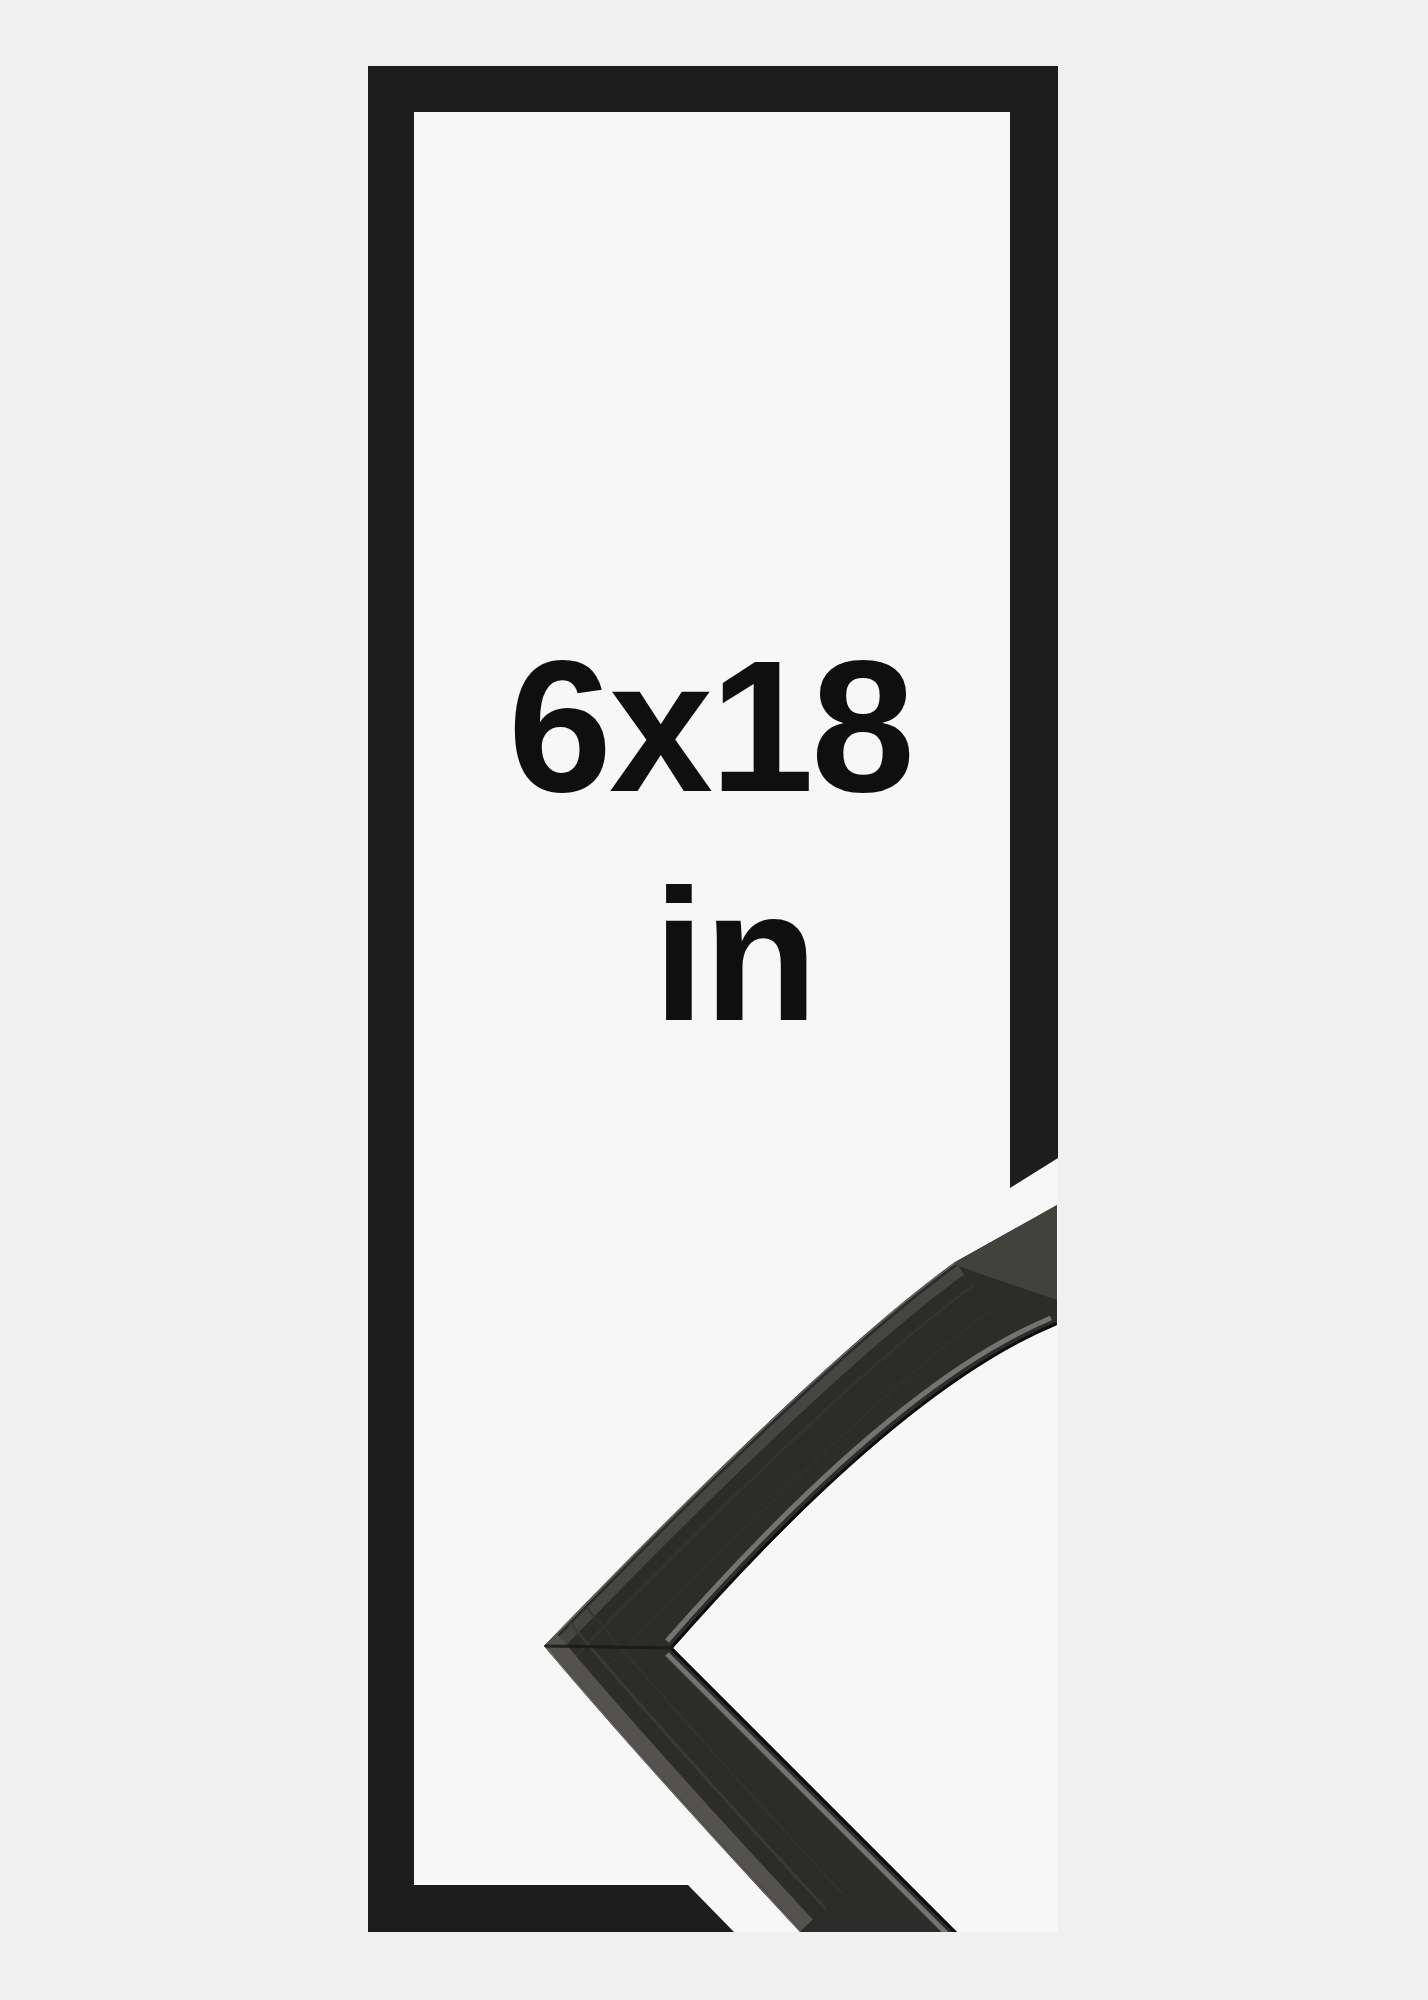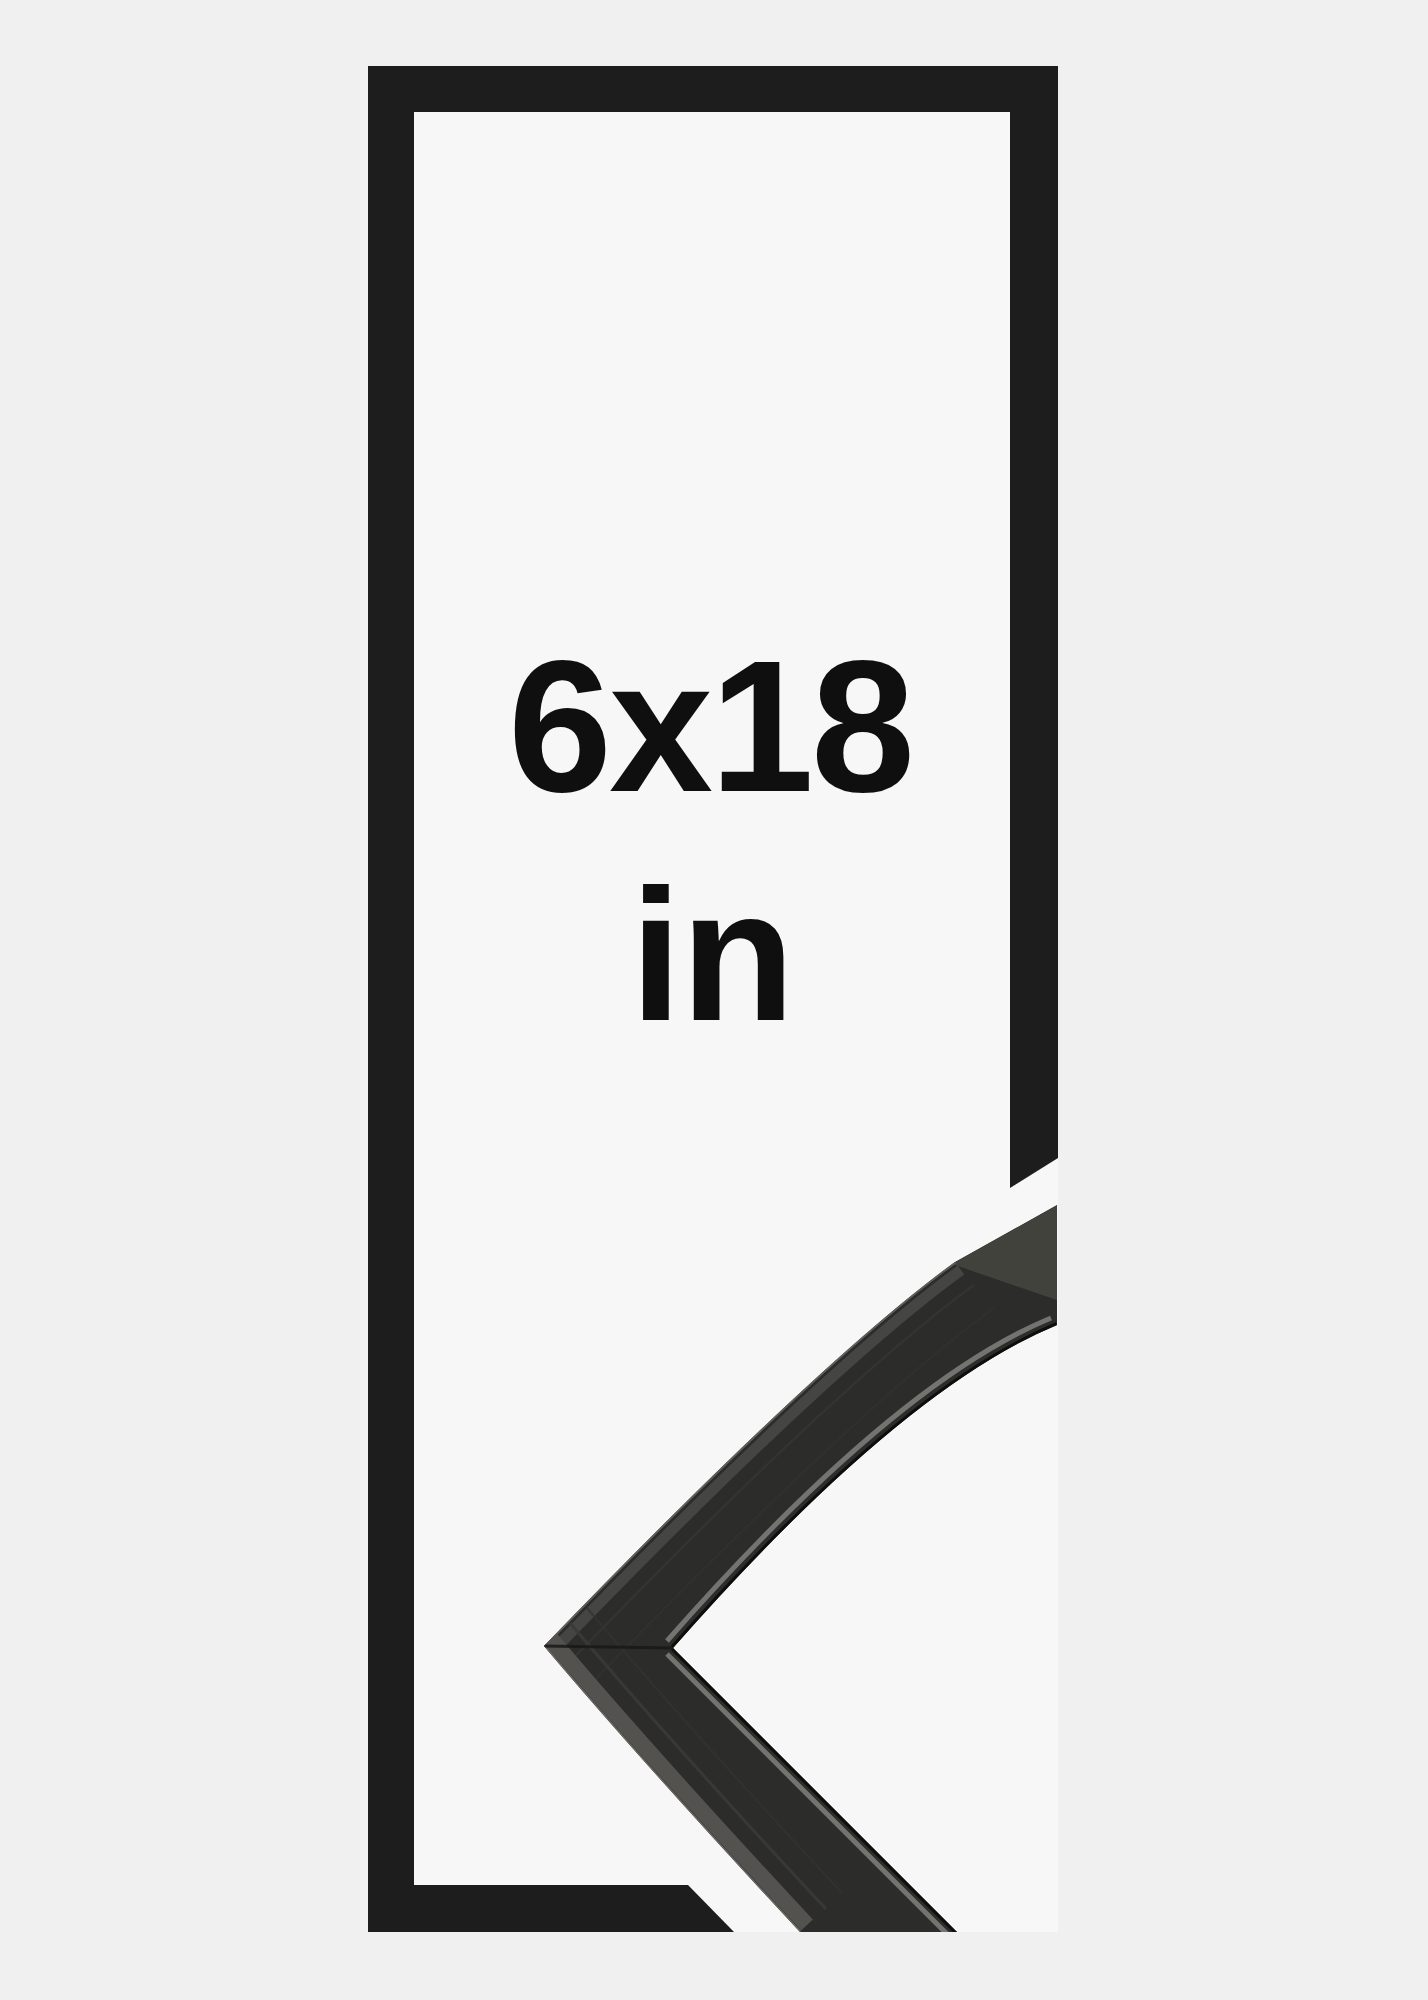--- a/index.html
+++ b/index.html
@@ -16,21 +16,21 @@
   .molding-face{fill:var(--molding-face,#2c2c2a);}
   .molding-side{stroke:var(--molding-side,#54524f);}
   .molding-sheen{stroke:var(--molding-sheen,#73736f);}
   .molding-lip{stroke:var(--molding-lip,#0e0e0e);}
   .size-label{
     position:absolute;left:710px;top:633px;transform:translateX(-50%);
     font-size:187px;font-weight:700;line-height:1;letter-spacing:-3px;
     color:var(--label-color,#0f0f0f);white-space:nowrap;
   }
   .unit-label{
-    position:absolute;left:712px;top:862px;transform:translateX(-50%);
+    position:absolute;left:735px;top:862px;transform:translateX(-50%);
     font-size:187px;font-weight:700;line-height:1;letter-spacing:-1px;
     color:var(--label-color,#0f0f0f);white-space:nowrap;
   }
 </style>
 </head>
 <body>
 
 <div class="stage" role="img">
 
   <svg class="artwork" viewBox="0 0 1428 2000" xmlns="http://www.w3.org/2000/svg">

